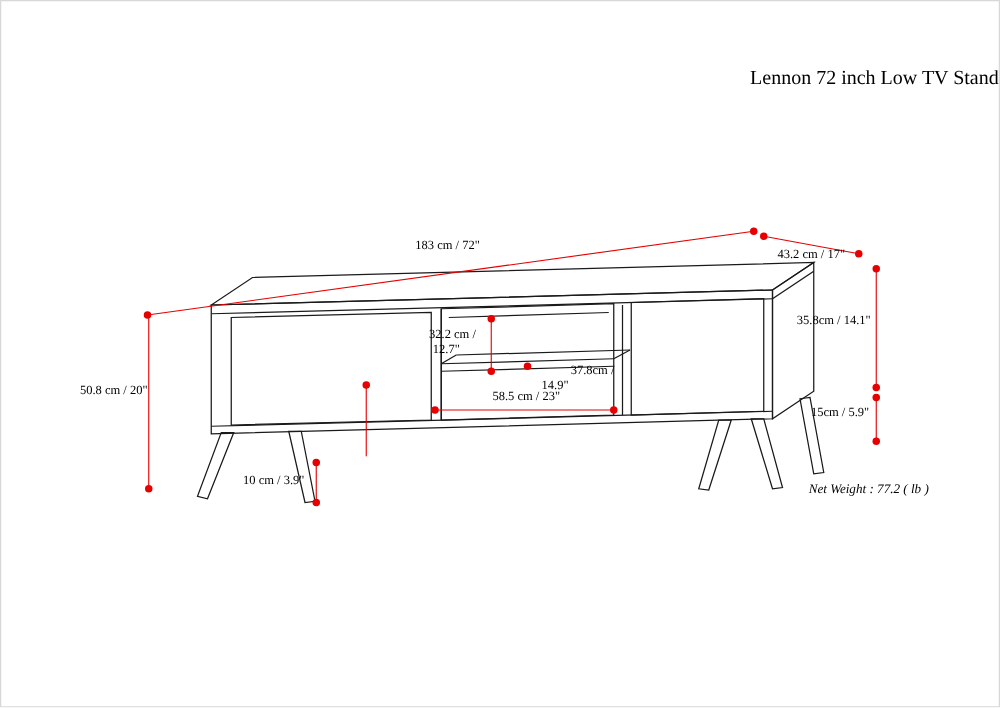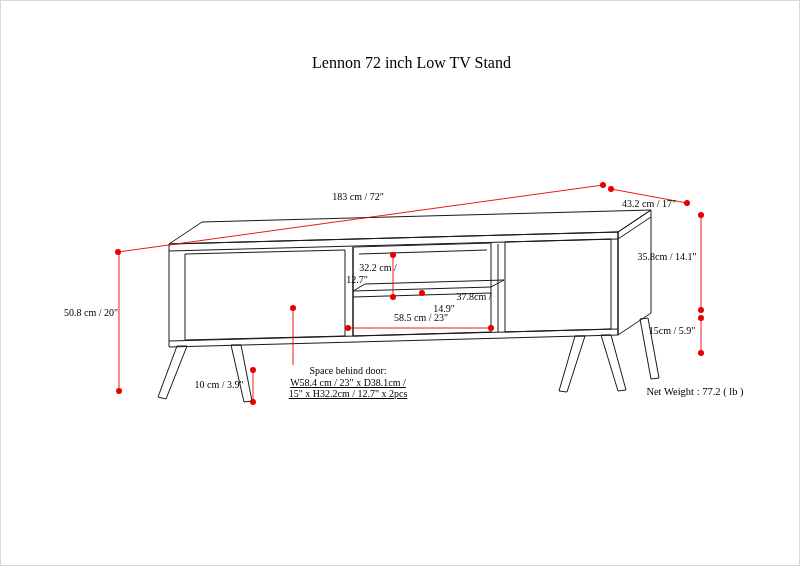--- a/index.html
+++ b/index.html
@@ -22,36 +22,36 @@
     position: absolute;
     font-size: 10px;
     line-height: 1.05;
     white-space: nowrap;
     transform: translateX(-50%);
   }
   .title {
     position: absolute;
     left: 0; right: 0;
     top: 53px;
-    text-align: center;
+    text-align: right;
     font-size: 16px;
     padding-left: 23px;
   }
   .note-block {
     position: absolute;
     left: 347px;
     top: 364px;
     transform: translateX(-50%);
     font-size: 10px;
     line-height: 11.5px;
     text-align: center;
     white-space: nowrap;
   }
   .underlined { text-decoration: underline; }
-  .netweight { font-size: 10.5px; }
+  .netweight { font-size: 10.5px; font-style: italic; }
 </style>
 </head>
 <body>
 
 <div id="page">
 
   <div class="title">Lennon 72 inch Low TV Stand</div>
 
   <svg width="800" height="566" viewBox="0 0 800 566">
 
@@ -114,27 +114,22 @@
       <circle class="dimdot" cx="292" cy="307" r="3"></circle>
     </g>
   </svg>
 
   <div class="lbl" style="left:357px; top:191px;">183 cm / 72"</div>
   <div class="lbl" style="left:648px; top:198px;">43.2 cm / 17"</div>
   <div class="lbl" style="left:666px; top:251px;">35.8cm / 14.1"</div>
   <div class="lbl" style="left:671px; top:325px;">15cm / 5.9"</div>
   <div class="lbl" style="left:90px; top:307px;">50.8 cm / 20"</div>
   <div class="lbl" style="left:218px; top:379px;">10 cm / 3.9"</div>
-  <div class="lbl" style="left:361px; top:262px;margin-left:16px;">32.2 cm /</div>
+  <div class="lbl" style="left:361px; top:262px;">32.2 cm /</div>
   <div class="lbl" style="left:356px; top:274px;">12.7"</div>
   <div class="lbl" style="left:473px; top:291px;">37.8cm /</div>
   <div class="lbl" style="left:443px; top:303px;">14.9"</div>
   <div class="lbl" style="left:420px; top:312px;">58.5 cm / 23"</div>
 
-  <div class="note-block">
-    <div>Space behind door:</div>
-    <div class="underlined">W58.4 cm / 23" x D38.1cm /</div>
-    <div class="underlined">15" x H32.2cm / 12.7" x 2pcs</div>
-  </div>
 
   <div class="lbl netweight" style="left:694px; top:385px;">Net Weight : 77.2 ( lb )</div>
 
 </div>
 
 </body></html>

